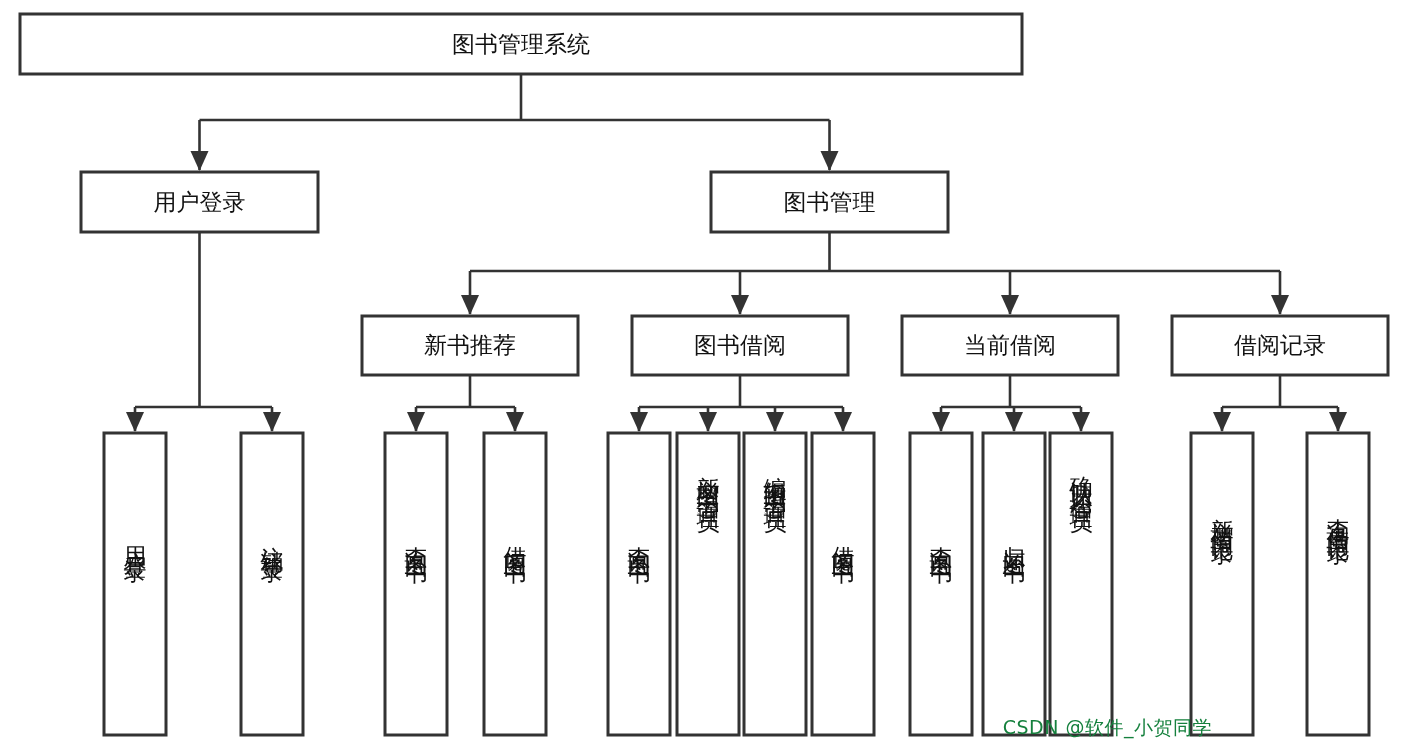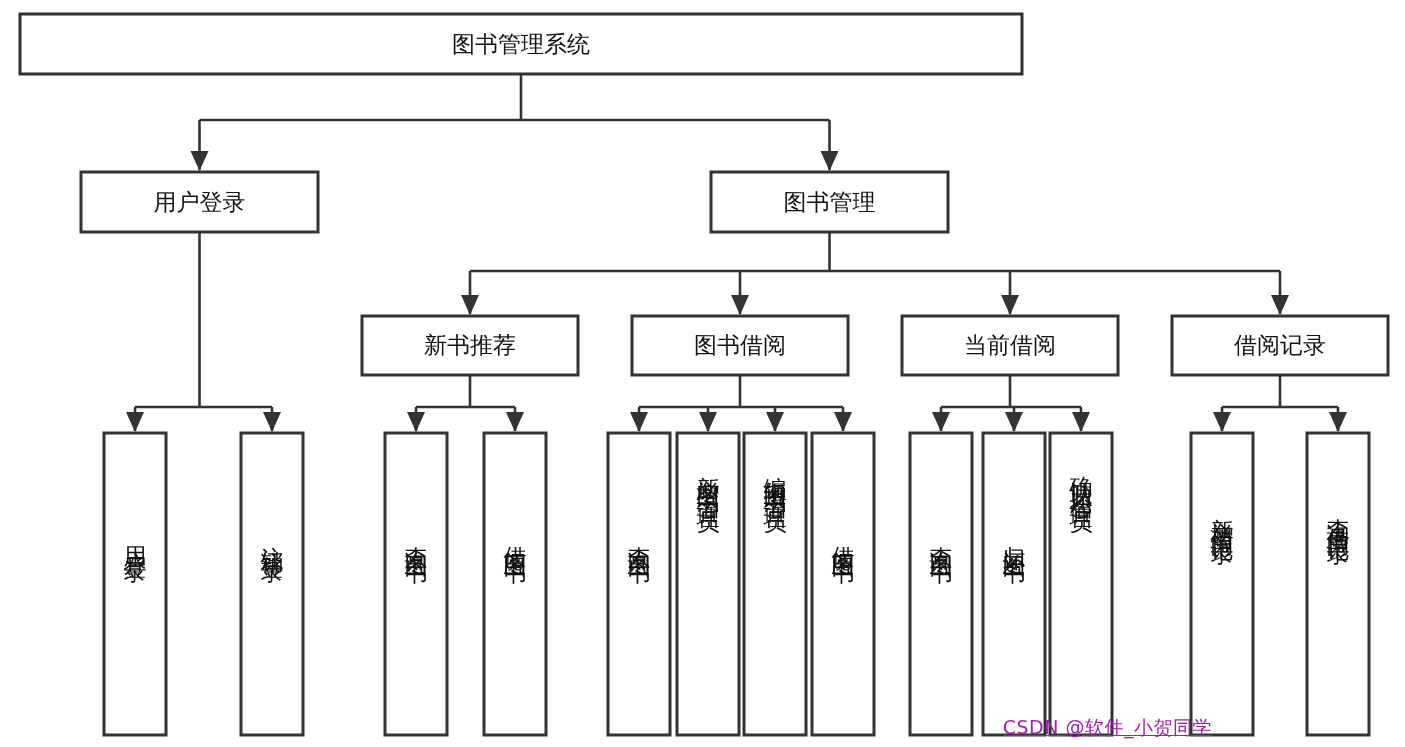--- a/index.html
+++ b/index.html
@@ -64,24 +64,23 @@
     color: #111111;
     letter-spacing: 5px;
     white-space: nowrap;
   }
   .watermark {
     position: absolute;
     right: 8px;
     bottom: 6px;
     font-family: "DejaVu Sans", "Liberation Sans", sans-serif;
     font-size: 19px;
-    color: #a21caf;
+    color: #15803d;
     letter-spacing: 0.5px;
     white-space: nowrap;
-    text-decoration: underline;
   }
 </style>
 </head>
 <body>
 
 <div id="diagram-root">
 
   <svg class="diagram-canvas" id="canvas" viewBox="0 0 1405 747" xmlns="http://www.w3.org/2000/svg">
     <g id="connector-layer">
         <line x1="521" y1="74" x2="521" y2="120" class="connector"></line>

